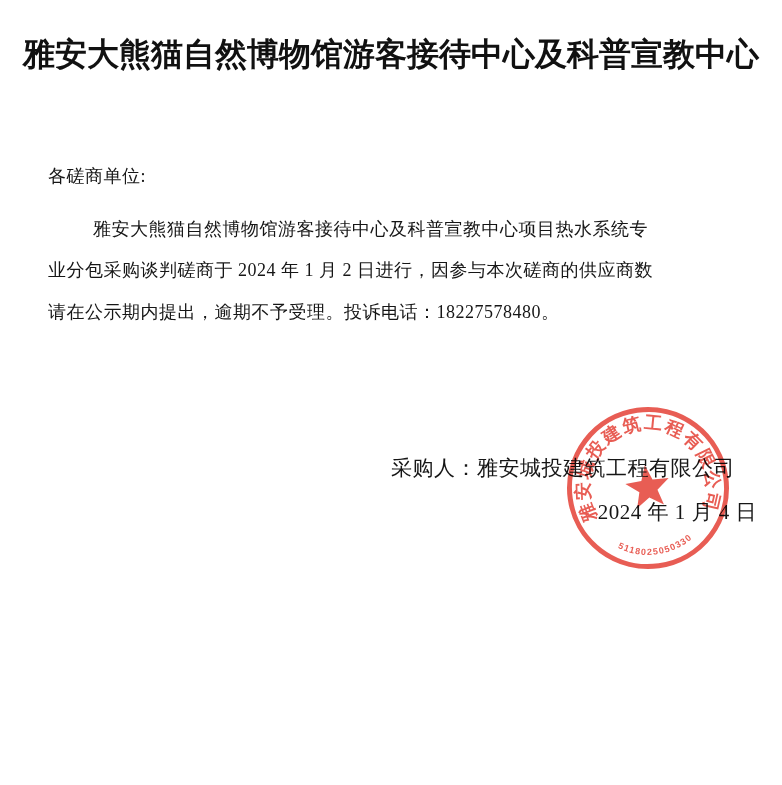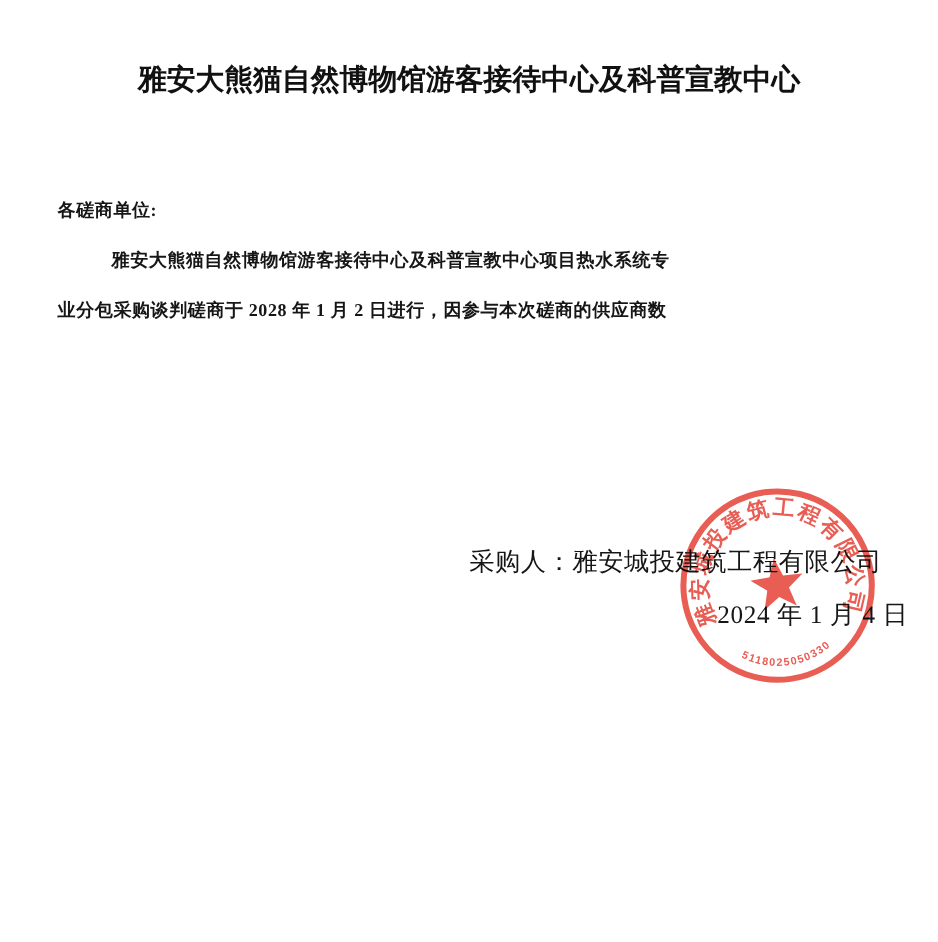--- a/index.html
+++ b/index.html
@@ -14,44 +14,43 @@
     background: #ffffff;
     overflow: hidden;
     font-family: "Liberation Serif", "DejaVu Serif", serif;
     color: #161616;
   }
   .doc-title {
     position: absolute;
     top: 29px;
     left: 0;
     right: 0;
-    margin: 16px;
+    margin: 4px;
     text-align: center;
     font-family: "Liberation Sans", "DejaVu Sans", sans-serif;
     font-weight: 700;
-    font-size: 24px;
+    font-size: 32px;
     line-height: 43px;
     color: #111111;
     letter-spacing: 0px;
   }
   .doc-body {
     position: absolute;
     left: 48px;
     top: 156px;
     width: 706px;
   }
   .body-line {
     height: 41.5px;
     line-height: 41.5px;
-    font-size: 15px;
+    font-size: 18px;
     letter-spacing: 0.5px;
     white-space: nowrap;
-    font-weight: bold;
   }
-  .indent { text-indent: 45px; }
+  .indent { text-indent: 45px; margin-top: 11px; }
   .sig-line {
     position: absolute;
     font-size: 21px;
     letter-spacing: 0.5px;
     white-space: nowrap;
   }
   .sig-buyer { top: 454px; right: 47px; }
   .sig-date  { top: 498px; right: 25px; margin-left: 23px; }
   .seal {
     position: absolute;
@@ -84,21 +83,22 @@
 
 <div class="page">
 
   <h1 class="doc-title">
     <div>雅安大熊猫自然博物馆游客接待中心及科普宣教中心</div>
   </h1>
 
   <div class="doc-body">
     <div class="body-line">各磋商单位:</div>
     <div class="body-line indent">雅安大熊猫自然博物馆游客接待中心及科普宣教中心项目热水系统专</div>
-    <div class="body-line">业分包采购谈判磋商于 2028 年 1 月 2 日进行，因参与本次磋商的供应商数</div>
+    <div class="body-line">业分包采购谈判磋商于 2024 年 1 月 2 日进行，因参与本次磋商的供应商数</div>
+    <div class="body-line">请在公示期内提出，逾期不予受理。投诉电话：18227578480。</div>
   </div>
 
   <div class="sig-line sig-buyer">采购人：雅安城投建筑工程有限公司</div>
   <div class="sig-line sig-date">2024 年 1 月 4 日</div>
 
   <div class="seal">
     <svg width="200" height="200" viewBox="-100 -100 200 200">
       <g transform="rotate(-8)">
         <circle cx="0" cy="0" r="78.5" fill="none" stroke="#e5463c" stroke-width="5"></circle>
         <path id="ringArc" d="M -53.5 24.9 A 59 59 0 1 1 53.5 24.9" fill="none"></path>

